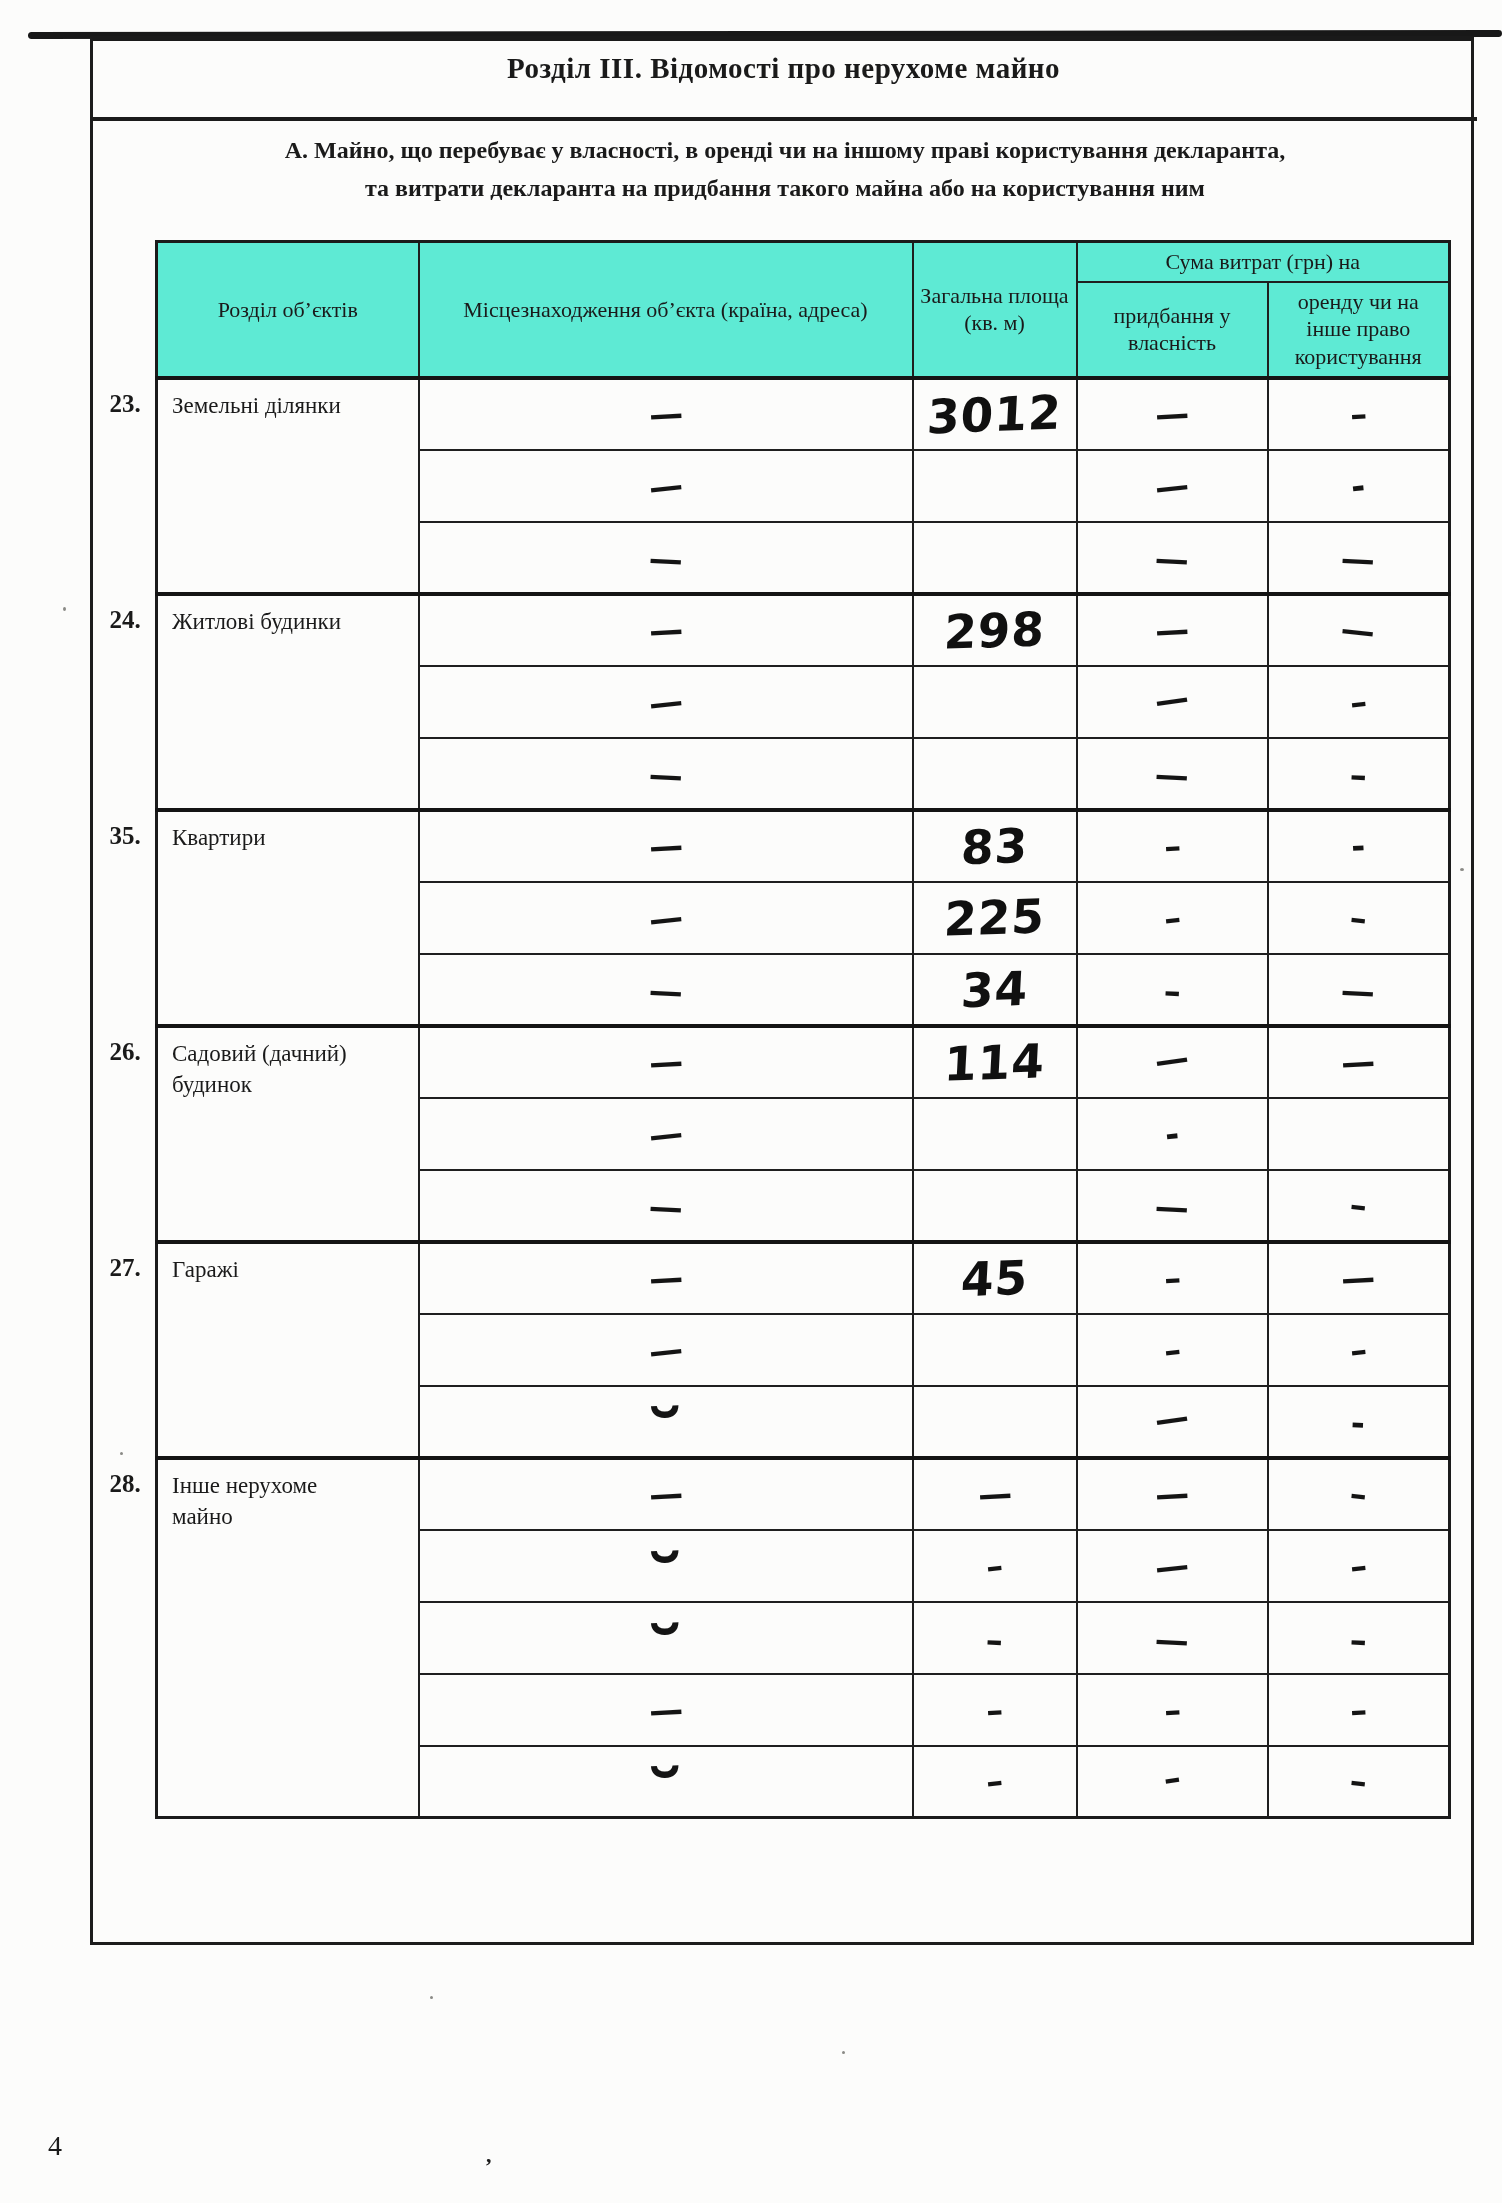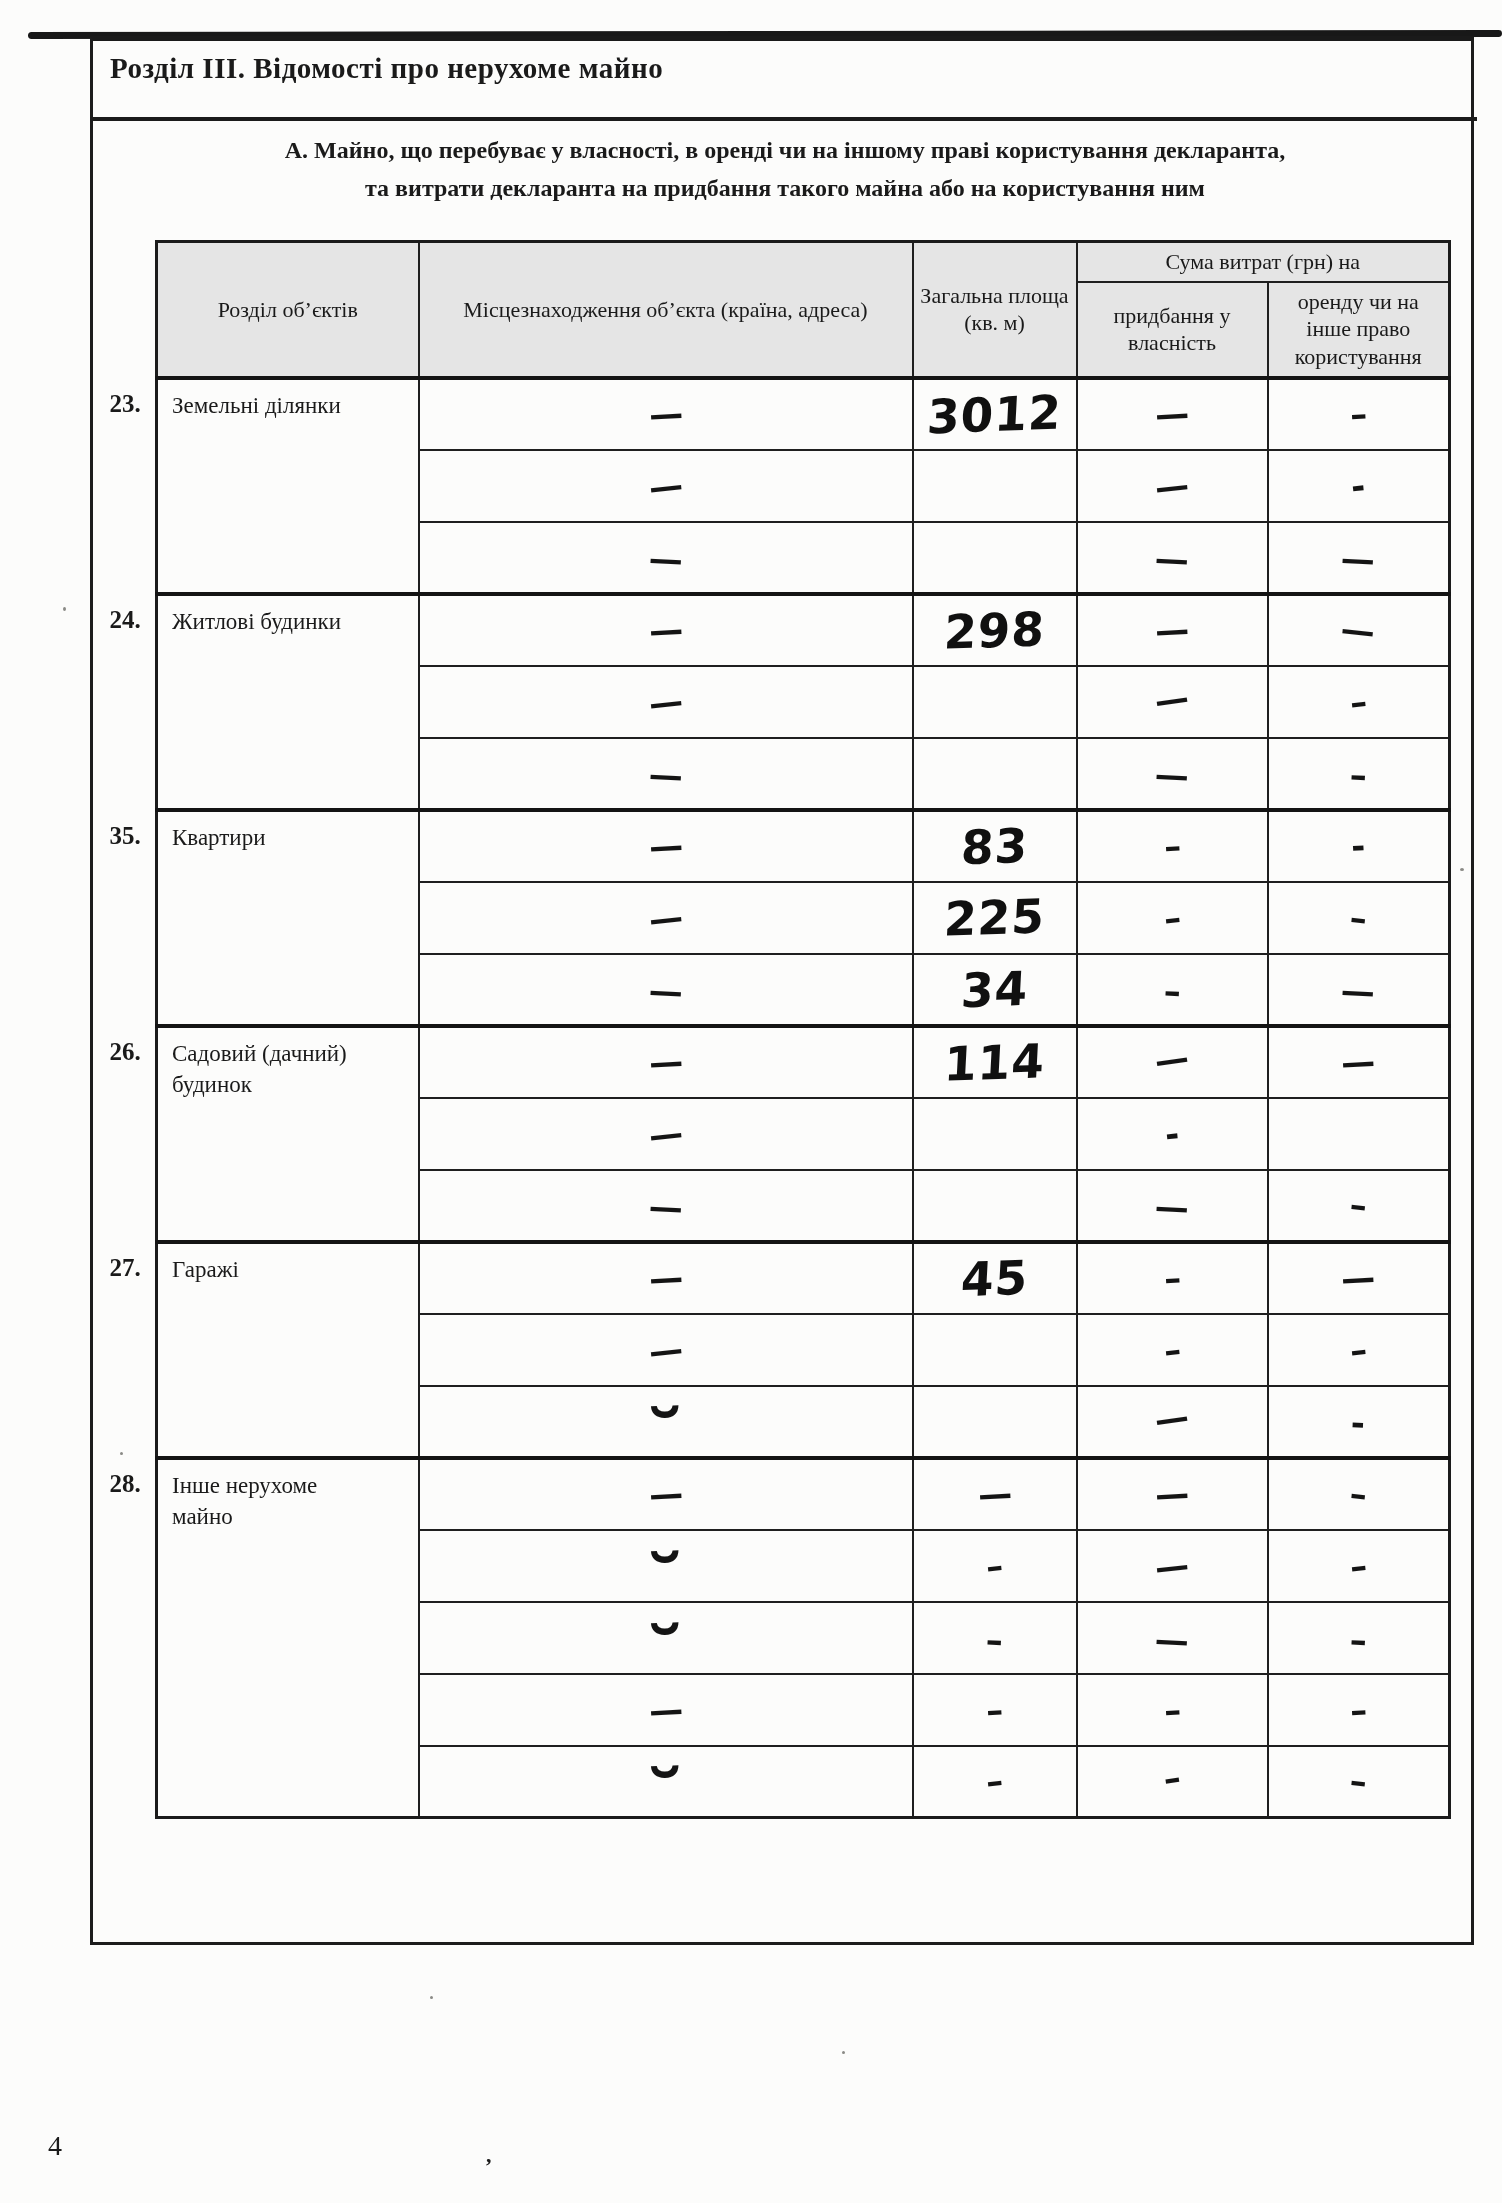--- a/index.html
+++ b/index.html
@@ -21,39 +21,39 @@
     position:absolute;left:90px;top:36px;width:1384px;height:1909px;
     border:3px solid #1c1c1c;border-top:5px solid #1a1a1a;
     box-sizing:border-box;
   }
   .title-rule{
     position:absolute;left:90px;top:117px;width:1387px;height:4px;
     background:#1b1b1b;
   }
   .section-title{
     position:absolute;left:90px;top:52px;width:1387px;
-    font-size:29px;font-weight:700;letter-spacing:0.5px;margin-left:20px;
+    text-align:center;font-size:29px;font-weight:700;letter-spacing:0.5px;
   }
   .subsection{
     position:absolute;left:120px;top:131px;width:1330px;
     text-align:center;font-size:24px;font-weight:700;line-height:38px;
   }
   
   .table-wrap{position:absolute;left:155px;top:240px;}
   table.decl{
     border-collapse:collapse;table-layout:fixed;width:1293px;
     border:3px solid #1b1b1b;
   }
   table.decl th, table.decl td{
     border:2px solid #1f1f1f;box-sizing:border-box;
     font-weight:400;
   }
   thead th{
     font-size:22px;text-align:center;vertical-align:middle;
-    padding:2px 6px;line-height:1.25;background:#e5e5e5;
+    padding:2px 6px;line-height:1.25;background:#5eead4;
   }
   thead tr.h1 th{height:40px;}
   thead tr.h2 th{height:96px;}
   thead th.group-span{border-bottom-width:2px;}
   tbody td{height:72px;padding:0;vertical-align:middle;background:#fcfcfb;}
   tbody tr.group-first td{border-top-width:4px;border-top-color:#141414;}
   td.label-cell{
     position:relative;vertical-align:top;text-align:left;
     padding:10px 8px 0 14px;font-size:23px;line-height:31px;
   }

